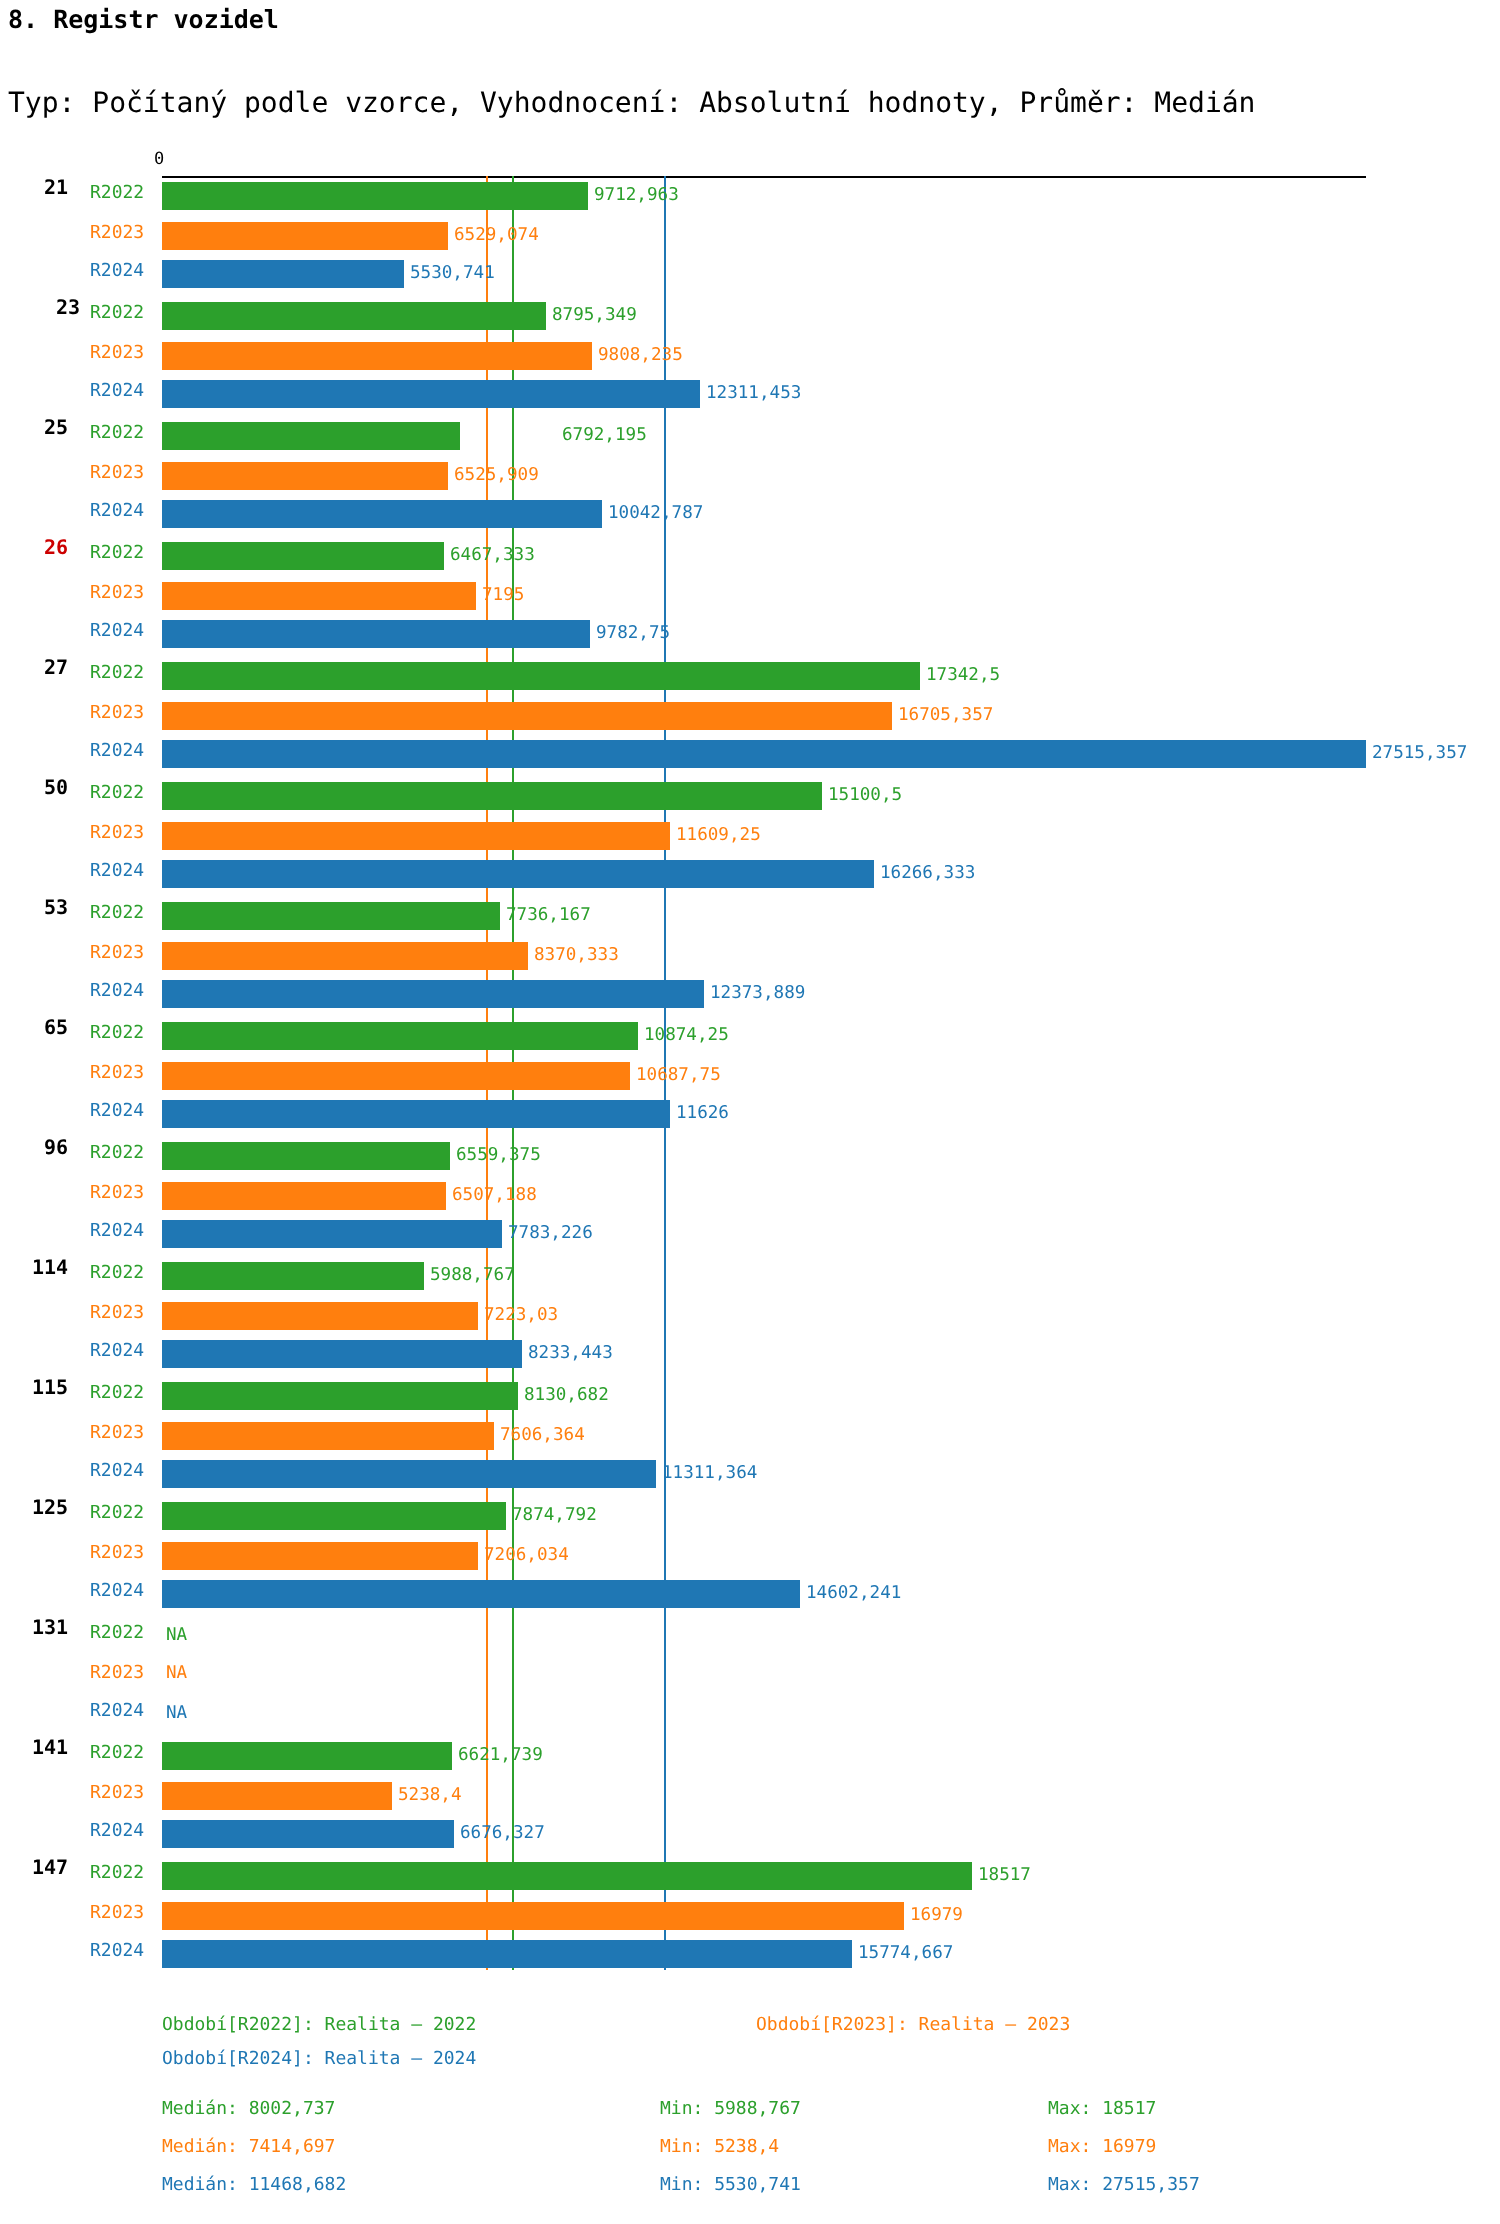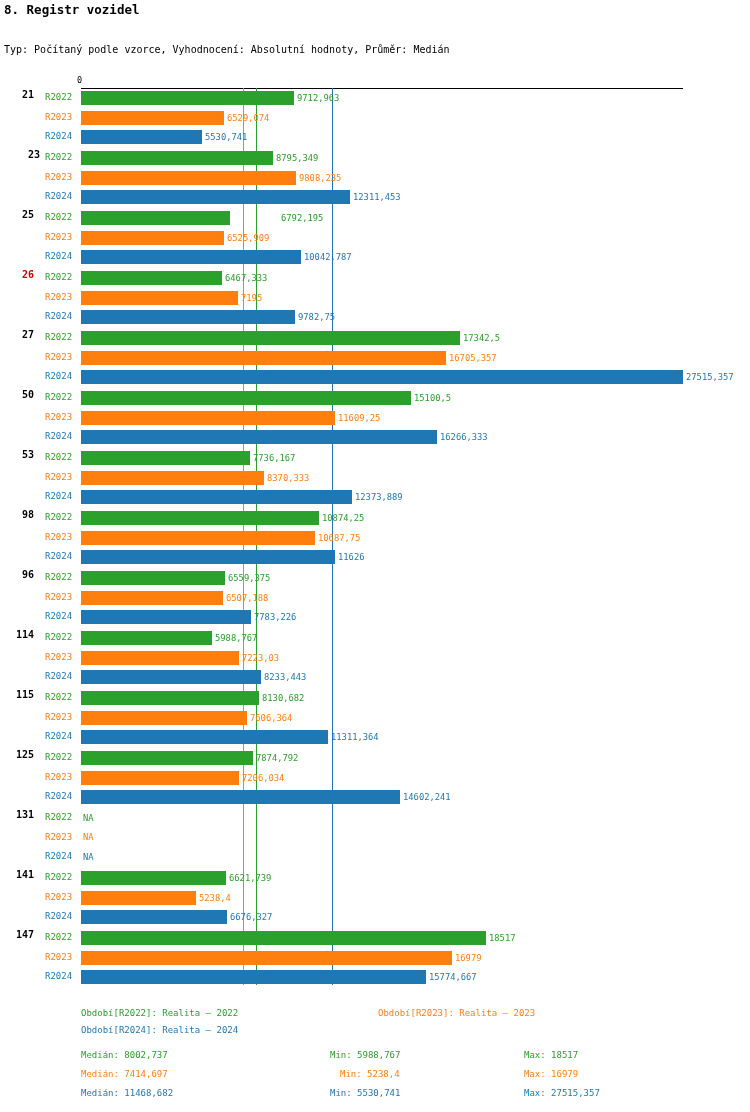--- a/index.html
+++ b/index.html
@@ -27,21 +27,21 @@
     position: absolute;
     left: 4px; top: 24px;
     font-size: 12.5px;
     font-weight: bold;
     color: #000;
     white-space: nowrap;
   }
   .typeline {
     position: absolute;
     left: 4px; top: 44px;
-    font-size: 10px;
+    font-size: 14px;
     color: #000;
     white-space: nowrap;
   }
 
   
   #plot {
     position: absolute;
     left: 0; top: 0;
     width: 750px; height: 1112px;
   }
@@ -175,21 +175,21 @@
       <div class="grp-label" style="left: 0px; width: 34px; top: 449px; color: rgb(0, 0, 0);">53</div>
       <div class="ser-label" style="left: 45px; top: 452px; color: rgb(44, 160, 44);">R2022</div>
       <div class="bar" style="left: 81px; top: 451px; width: 169px; background: rgb(44, 160, 44);"></div>
       <div class="bar-value" style="left: 253px; top: 453px; color: rgb(44, 160, 44);">7736,167</div>
       <div class="ser-label" style="left: 45px; top: 471.5px; color: rgb(255, 127, 14);">R2023</div>
       <div class="bar" style="left: 81px; top: 470.5px; width: 183px; background: rgb(255, 127, 14);"></div>
       <div class="bar-value" style="left: 267px; top: 472.5px; color: rgb(255, 127, 14);">8370,333</div>
       <div class="ser-label" style="left: 45px; top: 491px; color: rgb(31, 119, 180);">R2024</div>
       <div class="bar" style="left: 81px; top: 490px; width: 271px; background: rgb(31, 119, 180);"></div>
       <div class="bar-value" style="left: 355px; top: 492px; color: rgb(31, 119, 180);">12373,889</div>
-      <div class="grp-label" style="left: 0px; width: 34px; top: 509px; color: rgb(0, 0, 0);">98</div>
+      <div class="grp-label" style="left: 0px; width: 34px; top: 509px; color: rgb(0, 0, 0);">65</div>
       <div class="ser-label" style="left: 45px; top: 512px; color: rgb(44, 160, 44);">R2022</div>
       <div class="bar" style="left: 81px; top: 511px; width: 238px; background: rgb(44, 160, 44);"></div>
       <div class="bar-value" style="left: 322px; top: 513px; color: rgb(44, 160, 44);">10874,25</div>
       <div class="ser-label" style="left: 45px; top: 531.5px; color: rgb(255, 127, 14);">R2023</div>
       <div class="bar" style="left: 81px; top: 530.5px; width: 234px; background: rgb(255, 127, 14);"></div>
       <div class="bar-value" style="left: 318px; top: 532.5px; color: rgb(255, 127, 14);">10687,75</div>
       <div class="ser-label" style="left: 45px; top: 551px; color: rgb(31, 119, 180);">R2024</div>
       <div class="bar" style="left: 81px; top: 550px; width: 254px; background: rgb(31, 119, 180);"></div>
       <div class="bar-value" style="left: 338px; top: 552px; color: rgb(31, 119, 180);">11626</div>
       <div class="grp-label" style="left: 0px; width: 34px; top: 569px; color: rgb(0, 0, 0);">96</div>
@@ -259,19 +259,19 @@
       <div class="ser-label" style="left: 45px; top: 971px; color: rgb(31, 119, 180);">R2024</div>
       <div class="bar" style="left: 81px; top: 970px; width: 345px; background: rgb(31, 119, 180);"></div>
       <div class="bar-value" style="left: 429px; top: 972px; color: rgb(31, 119, 180);">15774,667</div>
       <div class="legend-item" style="left: 81px; top: 1008px; color: rgb(44, 160, 44);">Období[R2022]: Realita – 2022</div>
       <div class="legend-item" style="left: 378px; top: 1008px; color: rgb(255, 127, 14);">Období[R2023]: Realita – 2023</div>
       <div class="legend-item" style="left: 81px; top: 1025px; color: rgb(31, 119, 180);">Období[R2024]: Realita – 2024</div>
       <div class="stat" style="left: 81px; top: 1050px; color: rgb(44, 160, 44);">Medián: 8002,737</div>
       <div class="stat" style="left: 330px; top: 1050px; color: rgb(44, 160, 44);">Min: 5988,767</div>
       <div class="stat" style="left: 524px; top: 1050px; color: rgb(44, 160, 44);">Max: 18517</div>
       <div class="stat" style="left: 81px; top: 1069px; color: rgb(255, 127, 14);">Medián: 7414,697</div>
-      <div class="stat" style="left: 340px; top: 1069px; color: rgb(255, 127, 14);">Min: 5238,4</div>
+      <div class="stat" style="left: 330px; top: 1069px; color: rgb(255, 127, 14);">Min: 5238,4</div>
       <div class="stat" style="left: 524px; top: 1069px; color: rgb(255, 127, 14);">Max: 16979</div>
       <div class="stat" style="left: 81px; top: 1088px; color: rgb(31, 119, 180);">Medián: 11468,682</div>
       <div class="stat" style="left: 330px; top: 1088px; color: rgb(31, 119, 180);">Min: 5530,741</div>
       <div class="stat" style="left: 524px; top: 1088px; color: rgb(31, 119, 180);">Max: 27515,357</div>
     </div>
 </div>
 
 </body></html>

